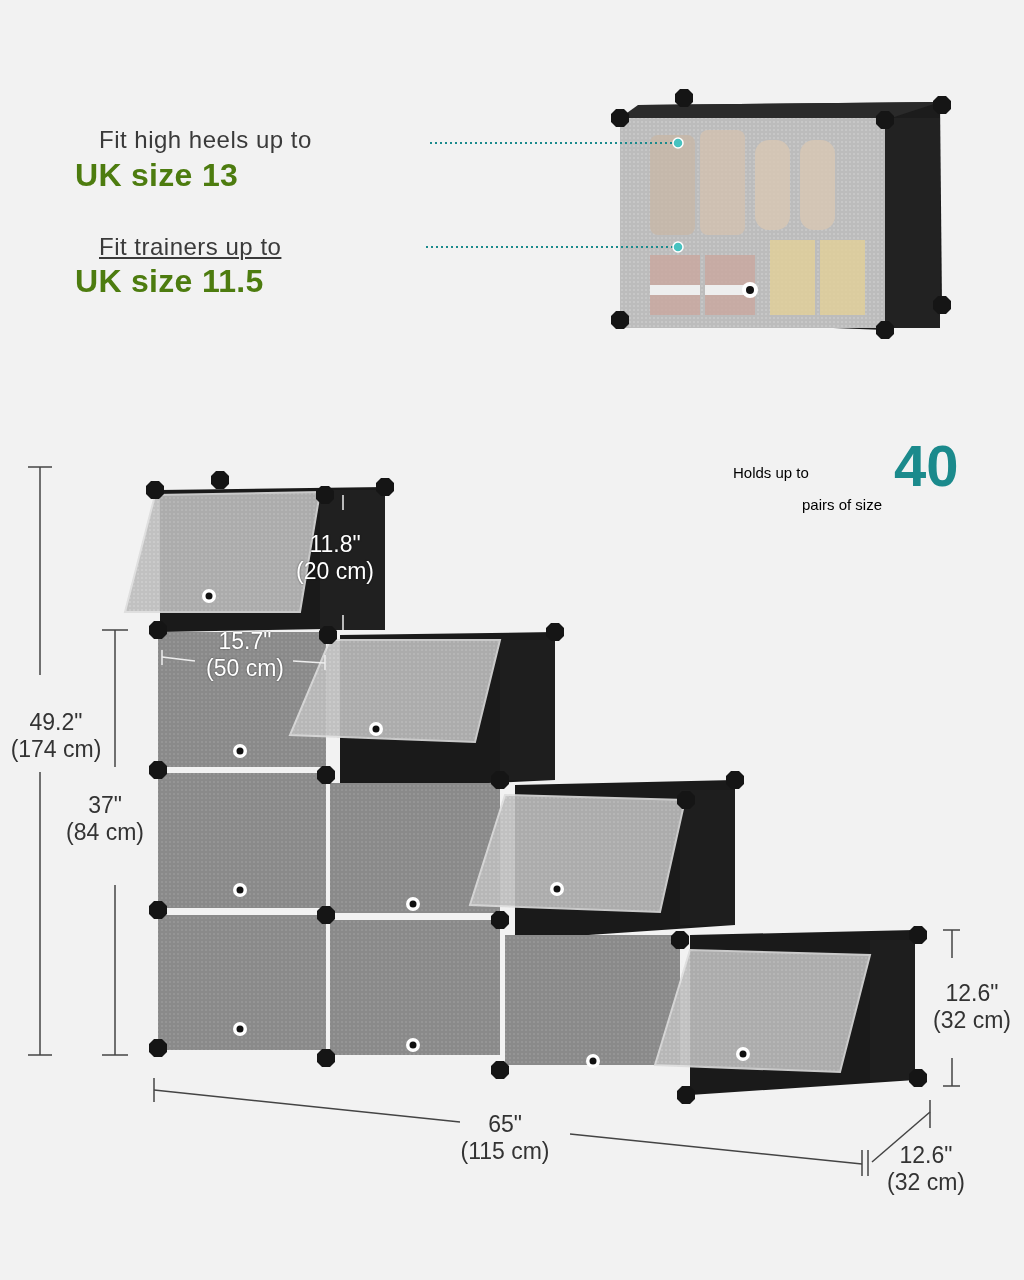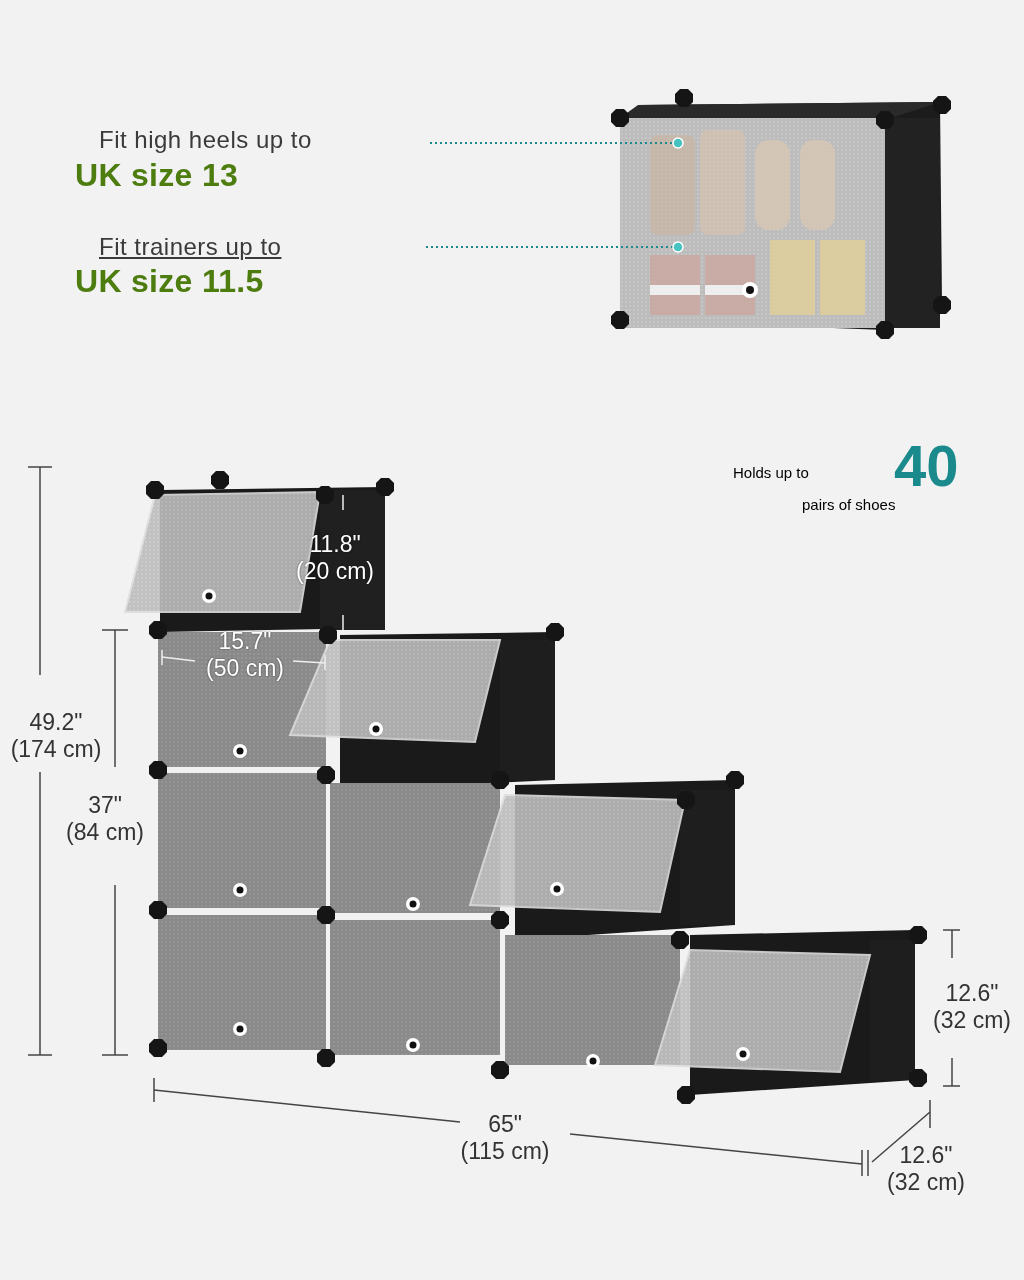--- a/index.html
+++ b/index.html
@@ -189,21 +189,21 @@
   </g>
 </svg>
 
 <div class="abs feat-light" style="left:75px; top:126px;">Fit high heels up to</div>
 <div class="abs feat-bold" style="left:75px; top:157px;">UK size 13</div>
 <div class="abs feat-light" style="left:75px; top:233px;text-decoration:underline;">Fit trainers up to</div>
 <div class="abs feat-bold" style="left:75px; top:263px;text-align:center;">UK size 11.5</div>
 
 <div class="abs holds-light" style="left:733px; top:464px;">Holds up to</div>
 <div class="abs holds-num" style="left:874px; top:437px;margin-left:20px;">40</div>
-<div class="abs holds-light" style="left:802px; top:496px;">pairs of shoes</div>
+<div class="abs holds-light" style="left:802px; top:496px;">pairs of size</div>
 
 <div class="abs dim-white" style="left:283px; top:531px; width:104px;">
   <div>11.8"</div>
   <div>(20 cm)</div>
 </div>
 <div class="abs dim-white" style="left:190px; top:628px; width:110px;">
   <div>15.7"</div>
   <div>(50 cm)</div>
 </div>
 <div class="abs dim" style="left:0px; top:709px; width:112px;">

